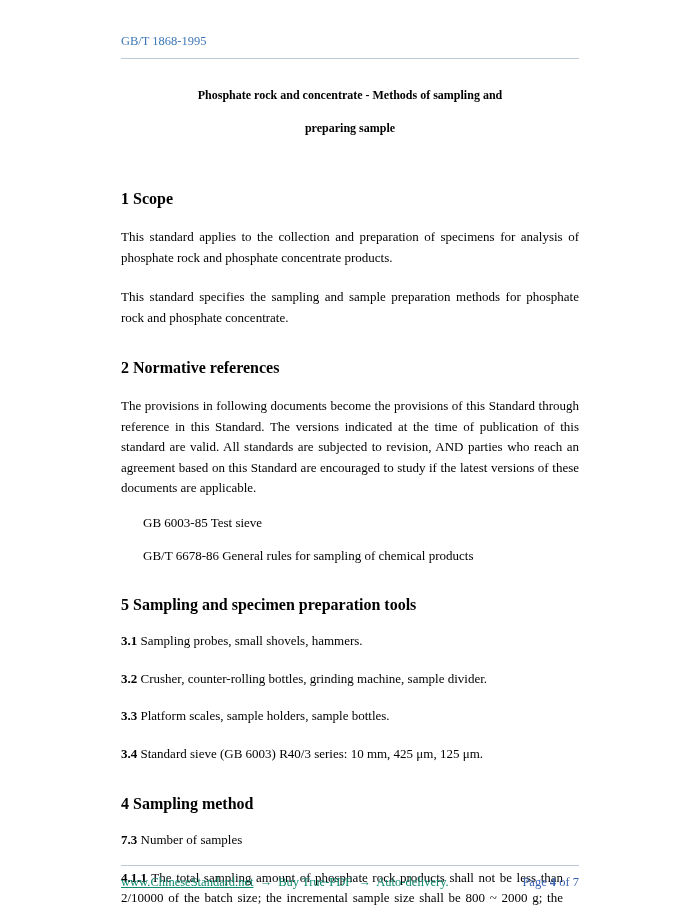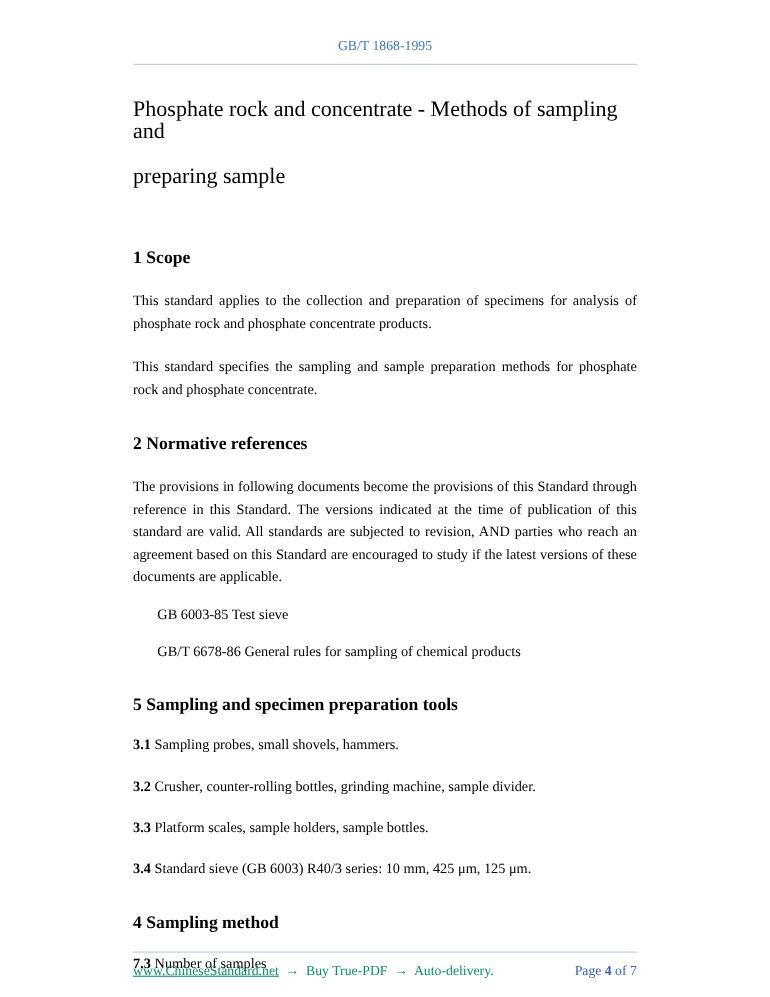--- a/index.html
+++ b/index.html
@@ -16,35 +16,35 @@
     color: #000000;
     box-sizing: border-box;
     overflow: hidden;
   }
   .content {
     padding: 0 121px;
   }
   
   .doc-header {
     padding-top: 34px;
-    text-align: center;
+    text-align: left;
     font-size: 12.5px;
     color: #3e78b6;
   }
   .header-rule {
     border: none;
     border-top: 1px solid #bcc9d6;
     margin: 9px 0 0 0;
   }
   
   .doc-title {
     margin-top: 30px;
-    text-align: left;
-    font-weight: normal;
-    font-size: 20px;
+    text-align: center;
+    font-weight: bold;
+    font-size: 12px;
   }
   .doc-title .title-line {
     line-height: 1.0;
   }
   .doc-title .title-line + .title-line {
     margin-top: 21px;
   }
   
   .section-heading {
     font-size: 16px;

